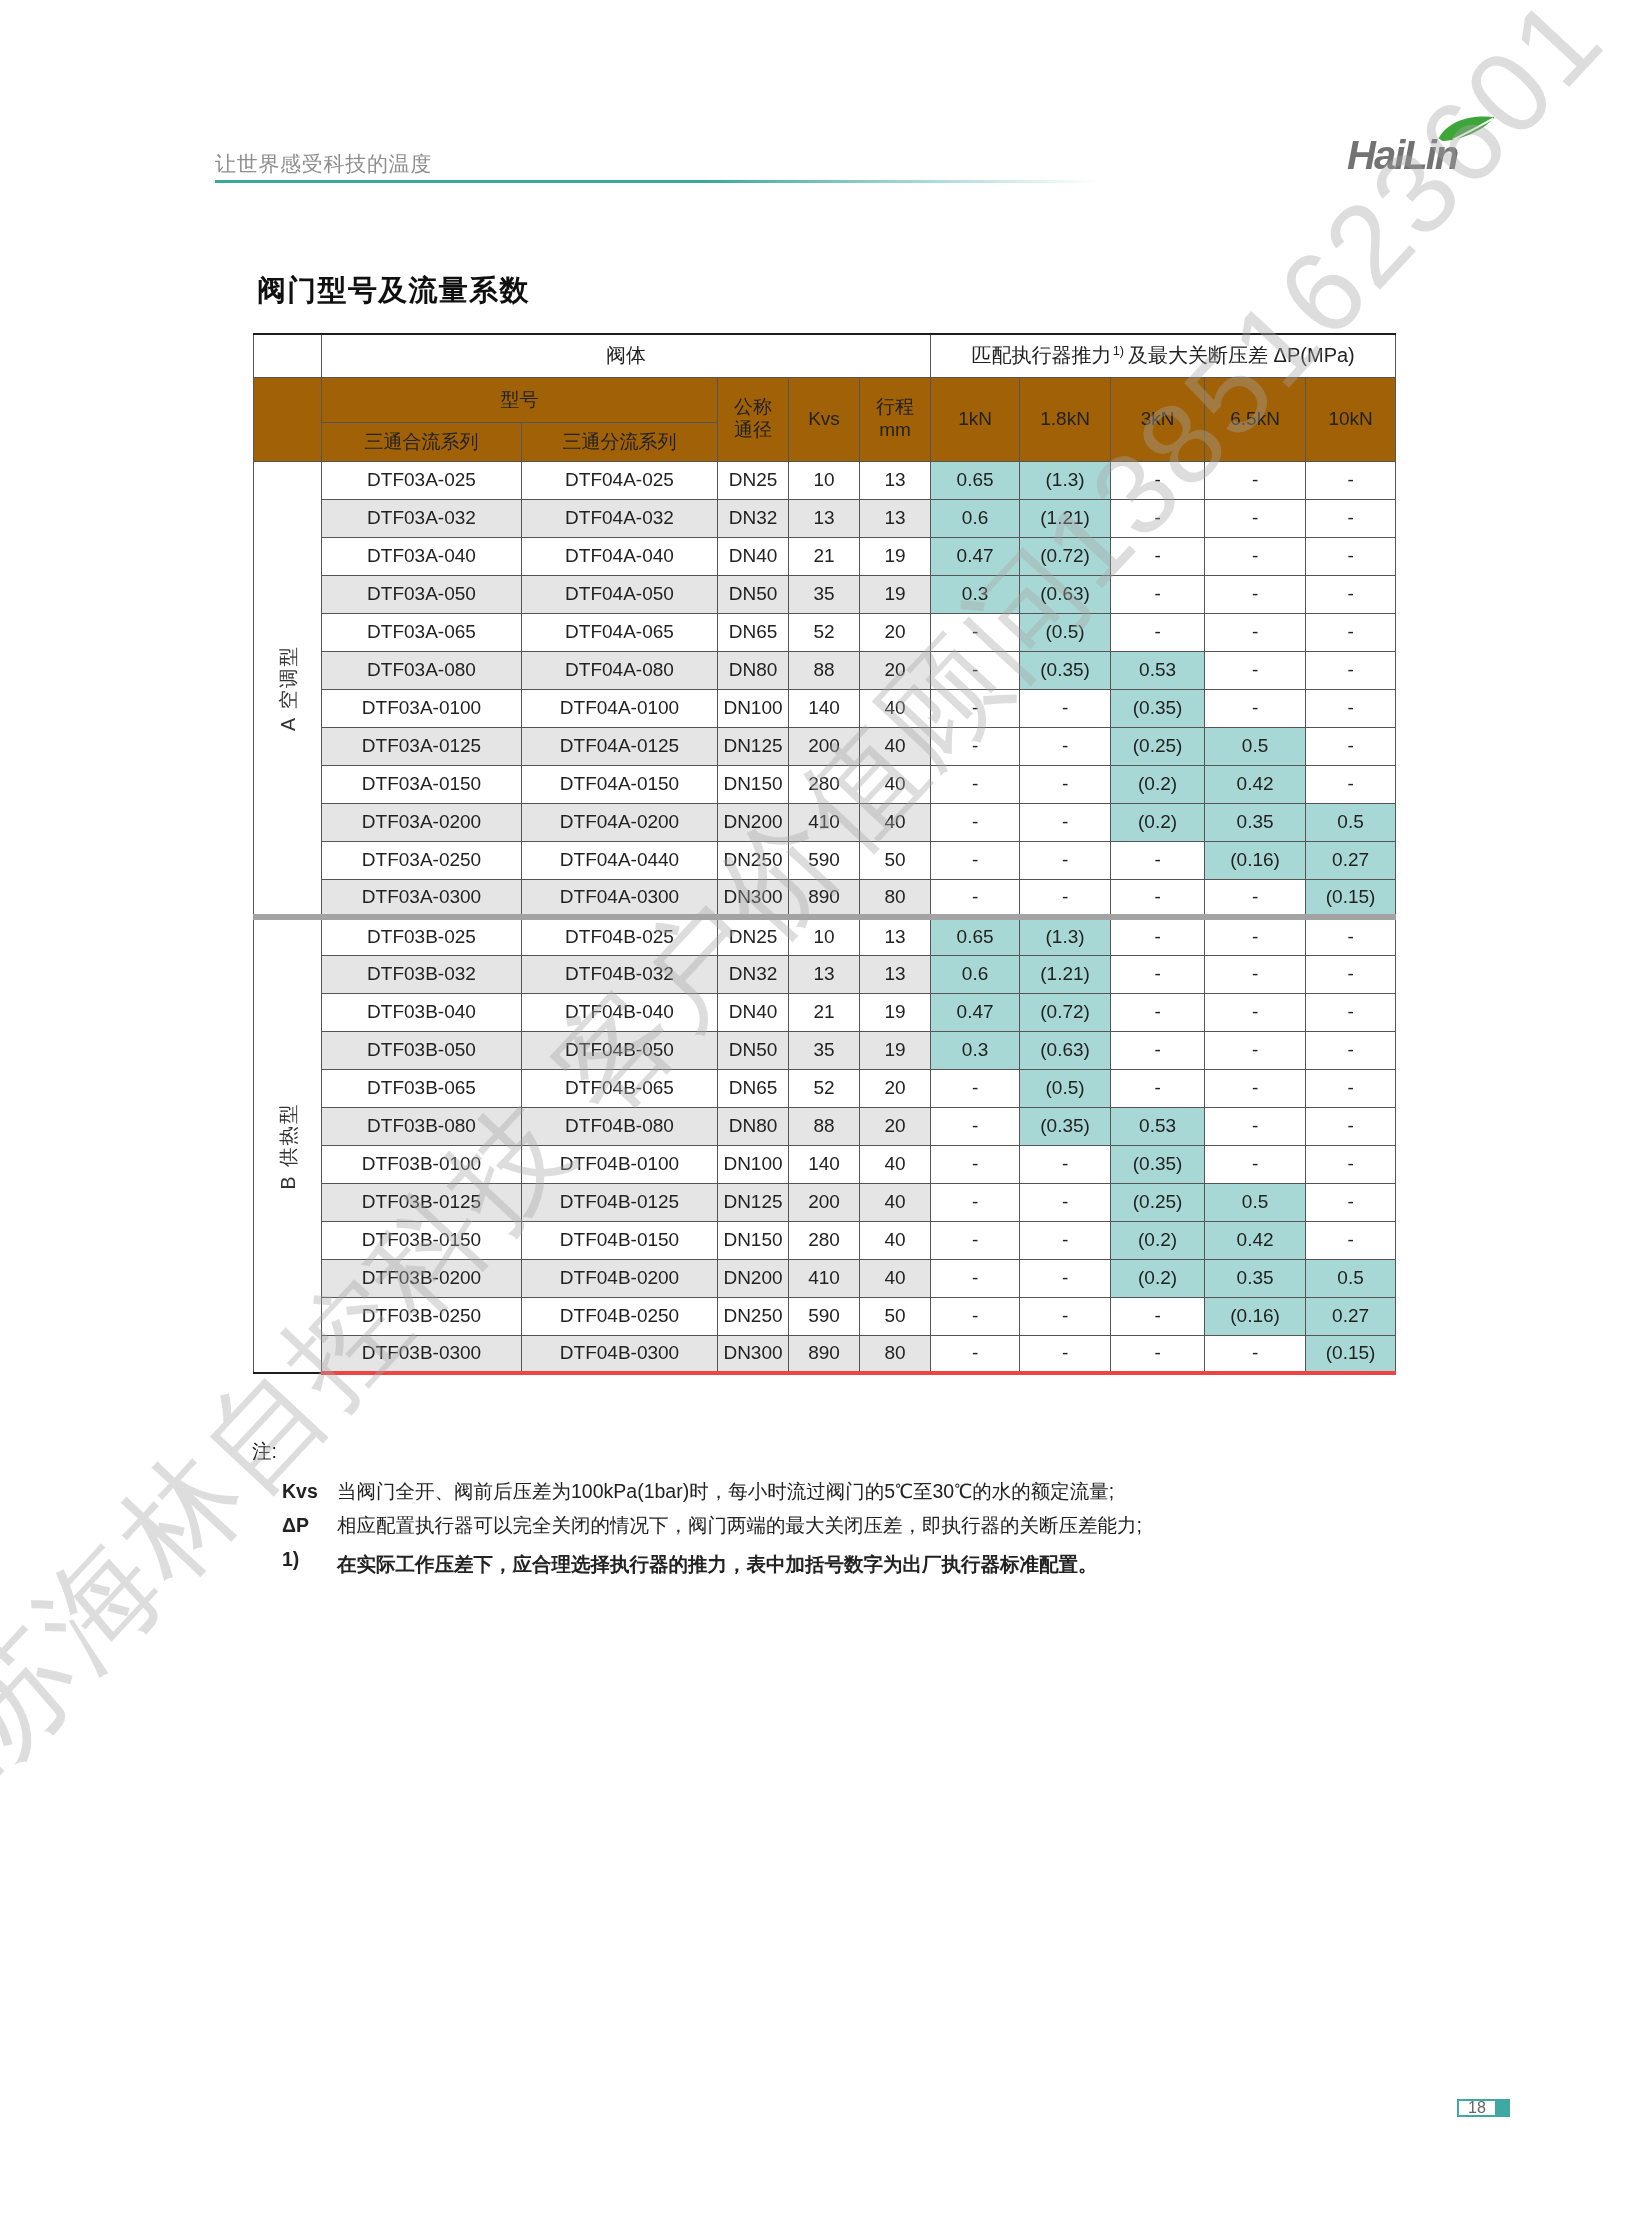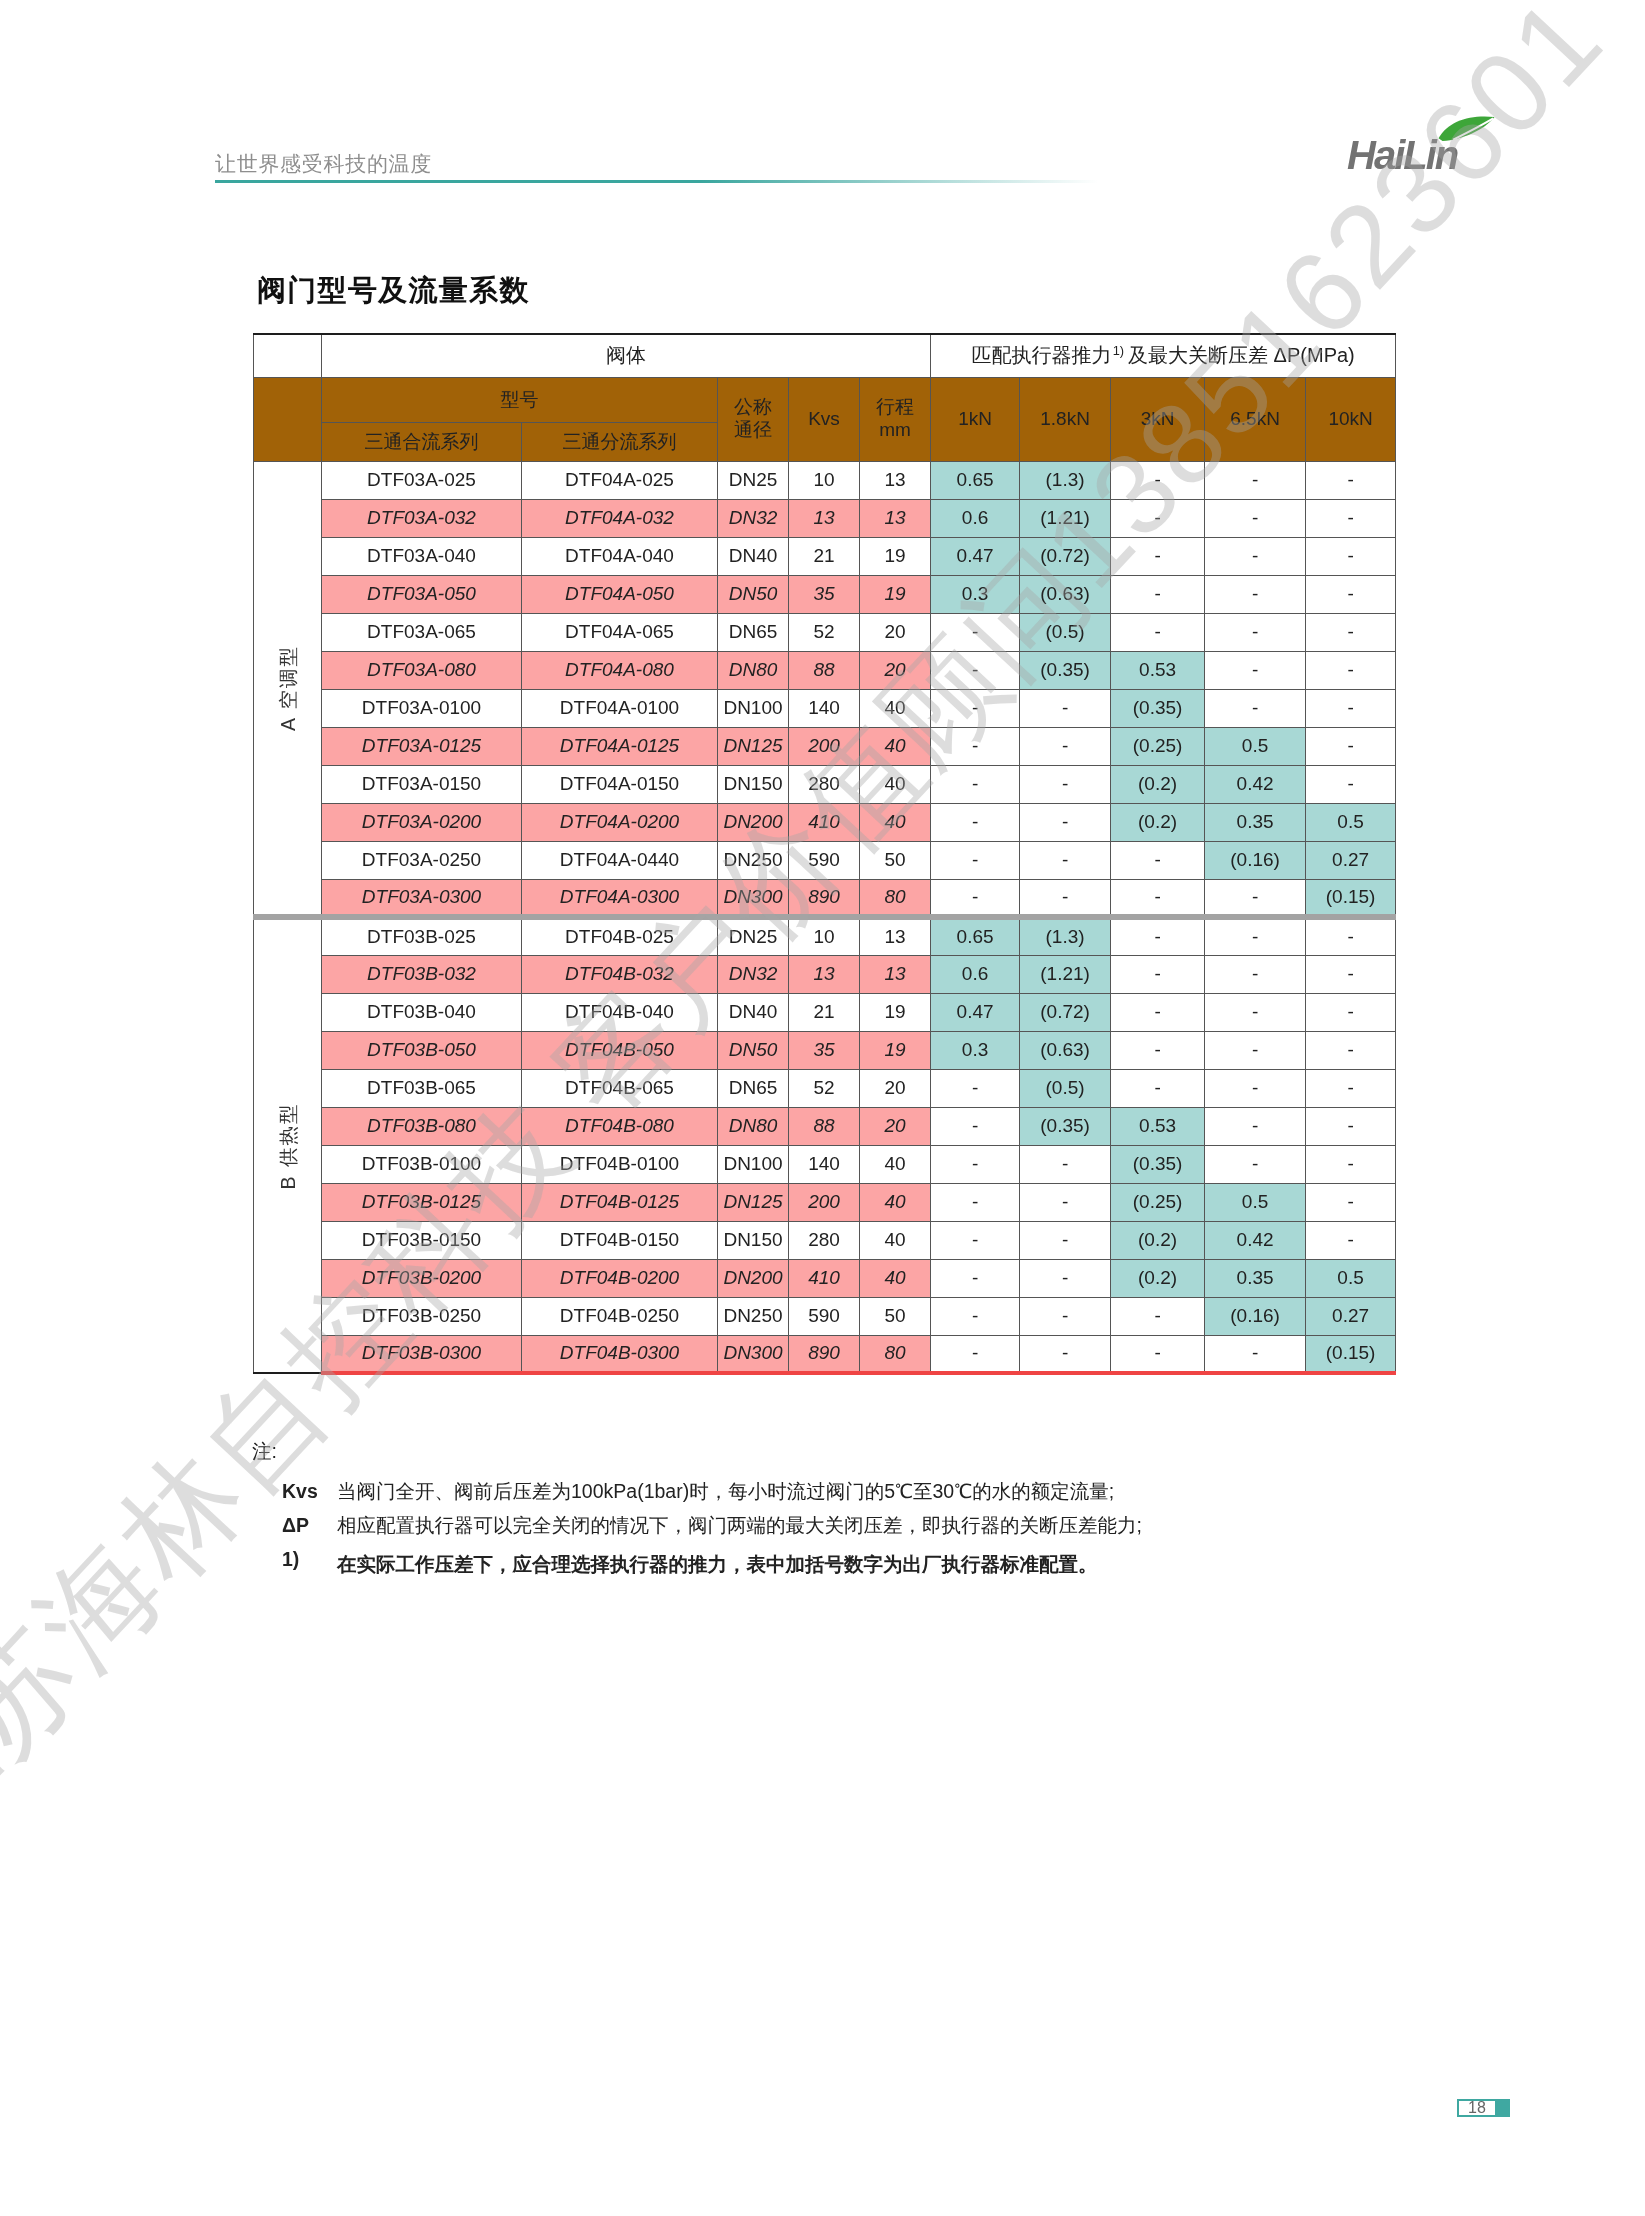--- a/index.html
+++ b/index.html
@@ -24,21 +24,21 @@
   .vtable td,.vtable th{border:1.3px solid #555;text-align:center;vertical-align:middle;
           padding:0;font-weight:normal;overflow:hidden;}
   tr.h1{height:43px;} tr.h2{height:45px;} tr.h3{height:39px;}
   tr.h1 th,tr.h1 td{border-top:2px solid #1d1d1d;font-size:20px;}
   .vtable tbody tr{height:38px;}
   .teal{background:#a16207;}
   .corner{border-left:none;background:#fff;}
   .labelcell{border-left:none;background:#fff;position:relative;}
   .vlabel{position:absolute;left:50%;top:50%;transform:translate(-50%,-50%) rotate(-90deg);
           white-space:nowrap;font-size:19.5px;letter-spacing:2px;color:#333;}
-  .alt .plain{background:#fca5a5;font-style:italic;}
+  .alt .plain{background:#e5e5e5;}
   .force{background:#fff;}
   .force.hl{background:#a8d8d5;}
   tr.sep td{border-top:6px solid #a3a3a3;}
   tr.last td{border-bottom:4px solid #ef4444;}
   .two-line{line-height:1.2;font-size:19px;}
   .hdr-sup{font-size:12.8px;vertical-align:super;padding:0 4px 0 1.3px;}
   
   .notes{position:absolute;left:252px;top:1438px;font-size:19.5px;color:#222;}
   .note-title{margin-bottom:9.4px;}
   .note-item{display:flex;height:34px;align-items:center;margin-left:30px;}

